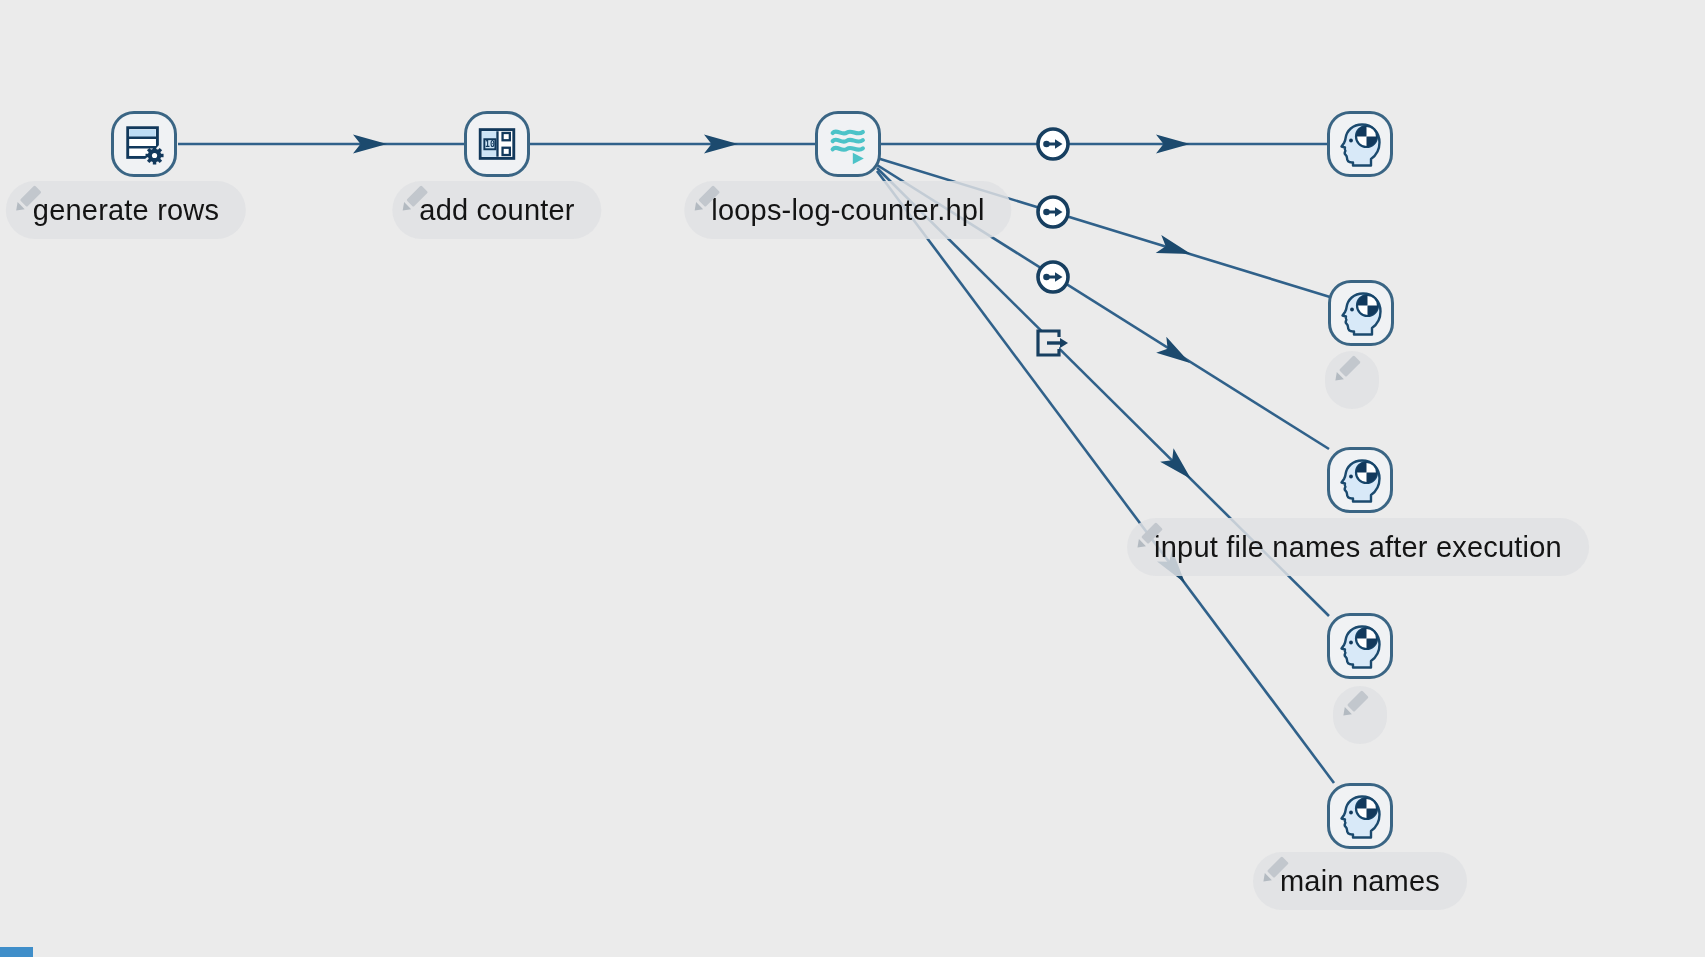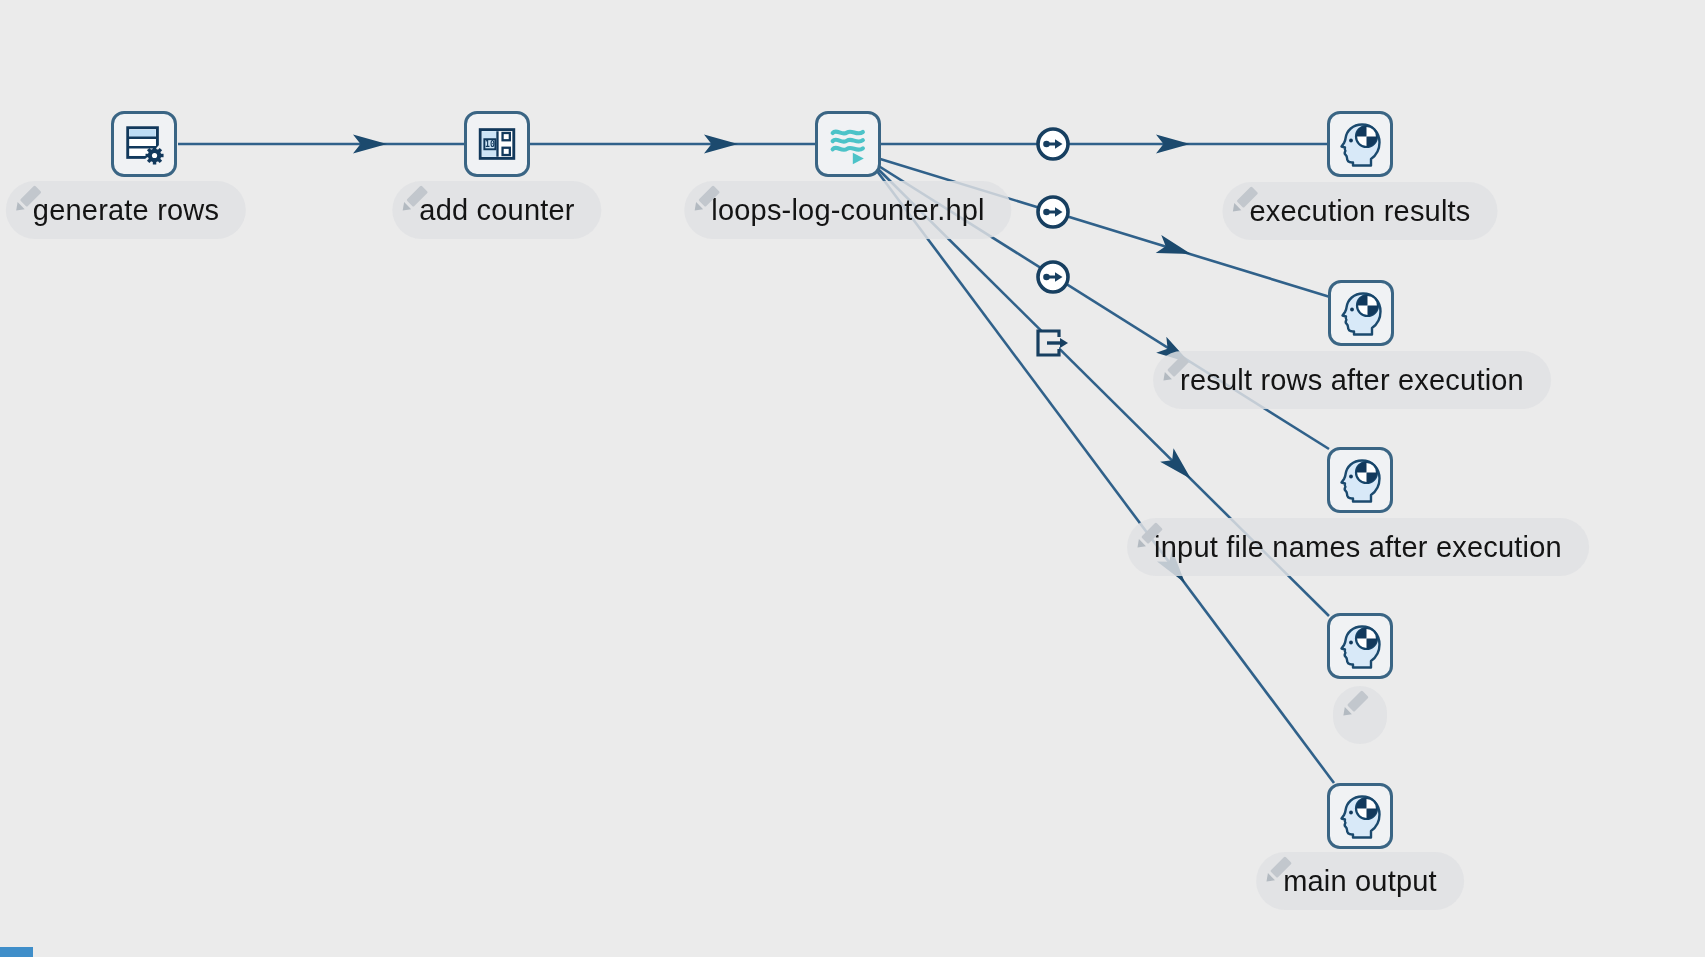--- a/index.html
+++ b/index.html
@@ -1,20 +1,20 @@
 <!DOCTYPE html>
 <html><head>
 <meta charset="utf-8">
 <style>
   html,body{margin:0;padding:0;background:#ebebeb;}
   #canvas{position:relative;width:1705px;height:957px;background:#ebebeb;overflow:hidden;
           font-family:"Liberation Sans","DejaVu Sans",sans-serif;}
   #wires{position:absolute;left:0;top:0;z-index:1;}
   .node{position:absolute;width:66px;height:66px;box-sizing:border-box;z-index:3;
-        background:#f0f2f4;border:3px solid #3a6584;border-radius:13px;
+        background:#f0f2f4;border:3px solid #3a6584;border-radius:23px;
         display:flex;align-items:center;justify-content:center;}
   .node svg{display:block;}
   .bubble{position:absolute;z-index:2;height:58px;border-radius:29px;
           background:rgba(224,225,227,0.84);
           display:flex;align-items:center;justify-content:flex-start;
           padding:0 27px;white-space:nowrap;transform:translateX(-50%);
           font-size:29px;color:#141414;letter-spacing:0.2px;}
   .pencil{position:absolute;left:3px;top:1px;width:36px;height:36px;pointer-events:auto;}
   .artifact{position:absolute;left:0;top:947px;width:33px;height:10px;background:#3f8ec9;z-index:4;}
 </style>
@@ -101,48 +101,41 @@
         <use href="#pencil"></use>
       </svg>
     <span>add counter</span>
   </div>
   <div class="bubble" style="left:848px;top:181px">
     <svg class="pencil" viewBox="0 0 36 36">
         <use href="#pencil"></use>
       </svg>
     <span>loops-log-counter.hpl</span>
   </div>
-  <div class="bubble" style="left:1360px;top:182px">
-    <svg class="pencil" viewBox="0 0 36 36">
-        <use href="#pencil"></use>
-      </svg>
-    <span>execution results</span>
-  </div>
   <div class="bubble" style="left:1352px;top:351px">
     <svg class="pencil" viewBox="0 0 36 36">
         <use href="#pencil"></use>
       </svg>
-    <span>result rows after execution</span>
   </div>
   <div class="bubble" style="left:1358px;top:518px">
     <svg class="pencil" viewBox="0 0 36 36">
         <use href="#pencil"></use>
       </svg>
     <span>input file names after execution</span>
   </div>
   <div class="bubble" style="left:1360px;top:686px">
     <svg class="pencil" viewBox="0 0 36 36">
         <use href="#pencil"></use>
       </svg>
   </div>
   <div class="bubble" style="left:1360px;top:852px">
     <svg class="pencil" viewBox="0 0 36 36">
         <use href="#pencil"></use>
       </svg>
-    <span>main output</span>
+    <span>main names</span>
   </div>
 
   <div class="node" style="left:111px;top:111px">
     <svg width="46" height="46" viewBox="0 0 48 48">
       <rect x="7" y="7" width="31" height="31" fill="#ffffff" stroke="#12395c" stroke-width="3"></rect>
       <rect x="8.8" y="8.8" width="27.4" height="8" fill="#bcdcf5"></rect>
       <path d="M7,17.5 L38,17.5 M7,27.5 L38,27.5" stroke="#12395c" stroke-width="2.6"></path>
       <polygon points="25,39.8 39.8,39.8 39.8,25" fill="#f0f2f4"></polygon>
       <g transform="translate(35,36)">
         <g fill="#12395c">

